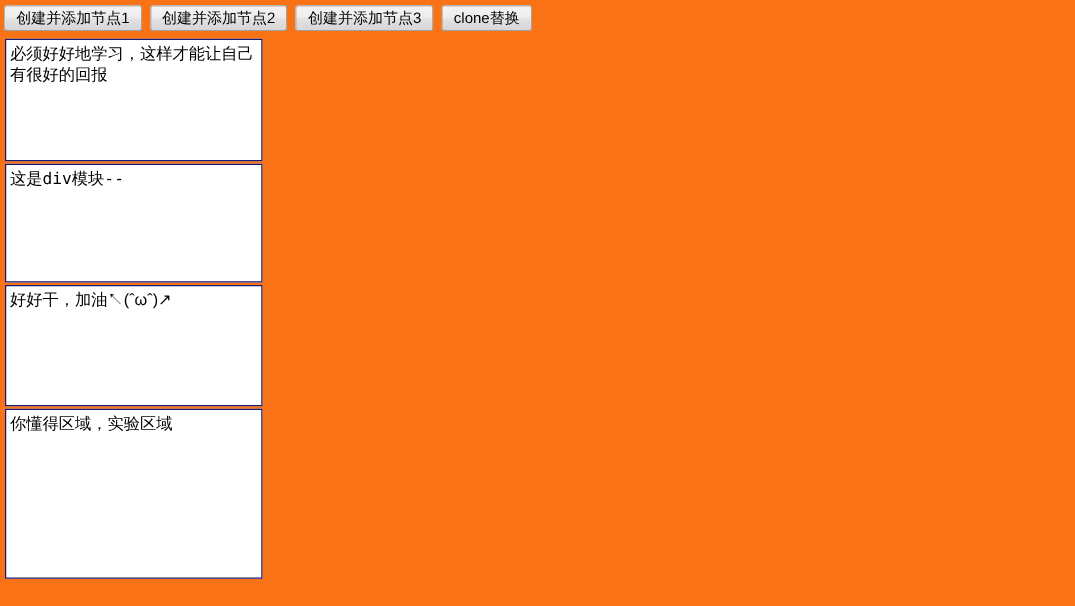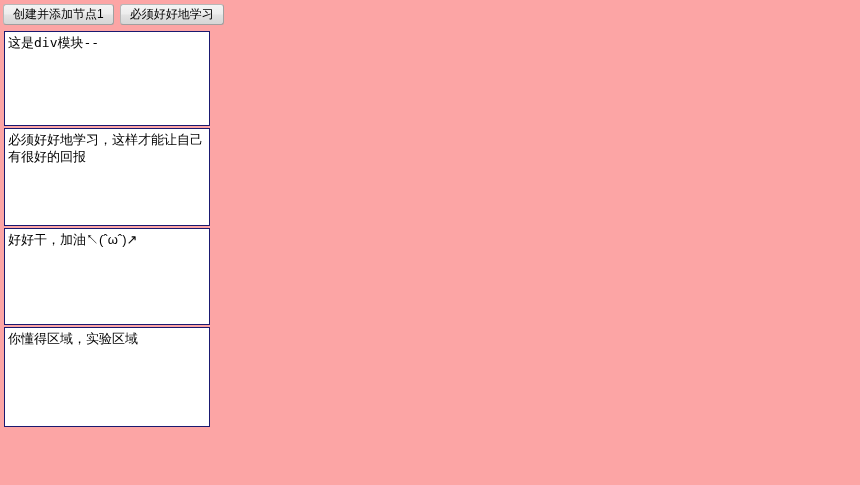--- a/index.html
+++ b/index.html
@@ -12,21 +12,21 @@
     height: 485px;
     background: #ffffff;
     font-family: "Liberation Sans", sans-serif;
     overflow: hidden;
   }
 
   #page {
     position: relative;
     width: 860px;
     height: 485px;
-    background: #fca5a5;
+    background: #f97316;
   }
 
   
   .toolbar {
     position: absolute;
     left: 3px;
     top: 4px;
     display: flex;
     flex-direction: row;
     align-items: flex-start;
@@ -76,45 +76,47 @@
     overflow: hidden;
   }
 
   .box + .box {
     margin-top: 2px;
   }
 
   .box-1 { height: 95px; }
   .box-2 { height: 98px; }
   .box-3 { height: 97px; }
-  .box-4 { height: 100px; }
+  .box-4 { height: 136px; }
 
   
   .mono {
     font-family: "DejaVu Sans Mono", "Liberation Mono", monospace;
   }
 </style>
 </head>
 <body>
 
 <div id="page">
 
   <div class="toolbar">
     <button class="btn" type="button">创建并添加节点1</button>
-    <button class="btn" type="button">必须好好地学习</button>
+    <button class="btn" type="button">创建并添加节点2</button>
+    <button class="btn" type="button">创建并添加节点3</button>
+    <button class="btn" type="button">clone替换</button>
   </div>
 
   <div class="boxes">
 
+    <div class="box box-2" style="border-color: rgb(25, 25, 112);">
+      <span>必须好好地学习，这样才能让自己有很好的回报</span>
+    </div>
+
     <div class="box box-1" style="border-color: rgb(25, 25, 112);">
       <span><span>这是</span><span class="mono">div</span><span>模块</span><span class="mono">--</span></span>
-    </div>
-
-    <div class="box box-2" style="border-color: rgb(25, 25, 112);">
-      <span>必须好好地学习，这样才能让自己有很好的回报</span>
     </div>
 
     <div class="box box-3" style="border-color: rgb(25, 25, 112);">
       <span>好好干，加油↖(ˆωˆ)↗</span>
     </div>
 
     <div class="box box-4" style="border-color: rgb(25, 25, 112);">
       <span>你懂得区域，实验区域</span>
     </div>
 

